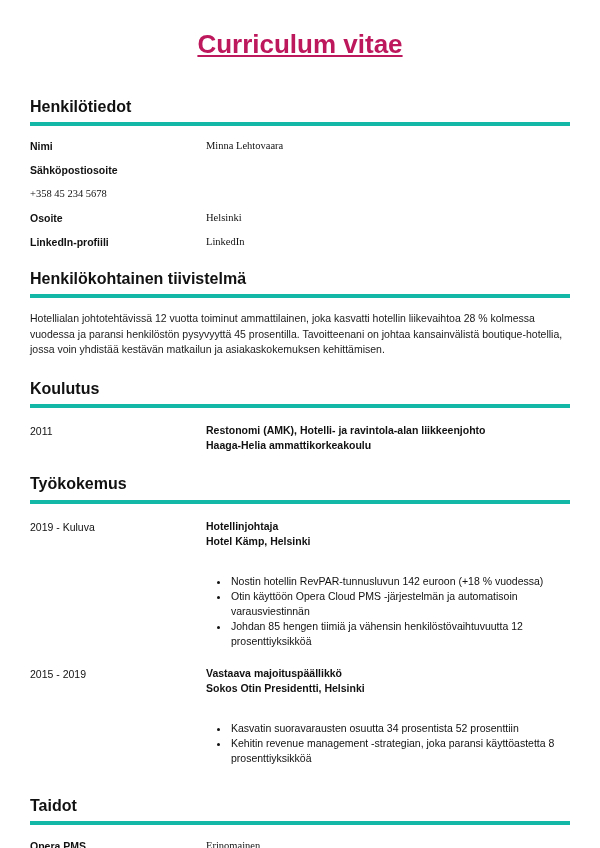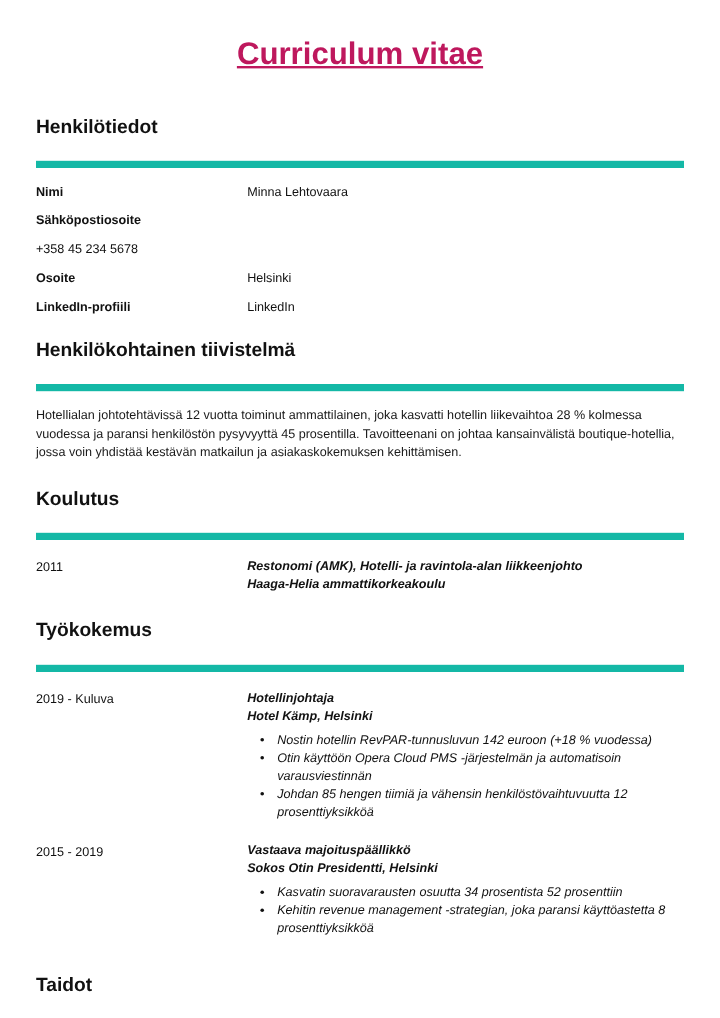--- a/index.html
+++ b/index.html
@@ -22,43 +22,43 @@
     font-weight: bold;
     line-height: 1.1;
     color: #be185d;
     text-decoration: underline;
   }
   .section-heading {
     font-size: 16px;
     font-weight: bold;
     line-height: 1.15;
     color: #111111;
-    padding-bottom: 18px;
-    border-bottom: 6px solid #14b8a6;
+    padding-bottom: 6px;
+    border-bottom: 4px solid #14b8a6;
   }
   .mt-personal  { margin-top: 39px; }
   .mt-summary   { margin-top: 21px; }
   .mt-education { margin-top: 22px; }
   .mt-experience{ margin-top: 22px; }
   .mt-skills    { margin-top: 20px; }
 
   .rows { margin-top: 13px; }
   .row {
     display: flex;
     align-items: center;
     font-size: 10.5px;
     line-height: 14px;
     margin-bottom: 10px;
   }
   .row .label {
     width: 176px;
     flex: 0 0 176px;
     font-weight: bold;
   }
-  .row .value { flex: 1; }
+  .row .value { flex: 1; font-family: Liberation Serif, serif; }
 
   .summary-text {
     margin-top: 13px;
     font-size: 10.5px;
     line-height: 15.5px;
     color: #1a1a1a;
   }
 
   .entry {
     display: flex;
@@ -66,27 +66,27 @@
     font-size: 10.5px;
     line-height: 15px;
   }
   .entry .period {
     width: 176px;
     flex: 0 0 176px;
     font-weight: normal;
     line-height: 14px;
     padding-top: 1px;
   }
-  .entry .detail { flex: 1; font-style: italic; }
+  .entry .detail { flex: 1; }
   .detail .line-bold { font-weight: bold; }
   .mt-entry  { margin-top: 15px; }
   .mt-entry2 { margin-top: 6px; }
 
   .bullets {
-    margin: 5px 0 11px 0;
+    margin: 25px 0 11px 0;
     padding-left: 24px;
     list-style: disc;
   }
   .bullets li {
     font-size: 10.5px;
     line-height: 15px;
     padding-left: 1px;
   }
   .link-plain { color: #111111; text-decoration: none; }
 </style>

